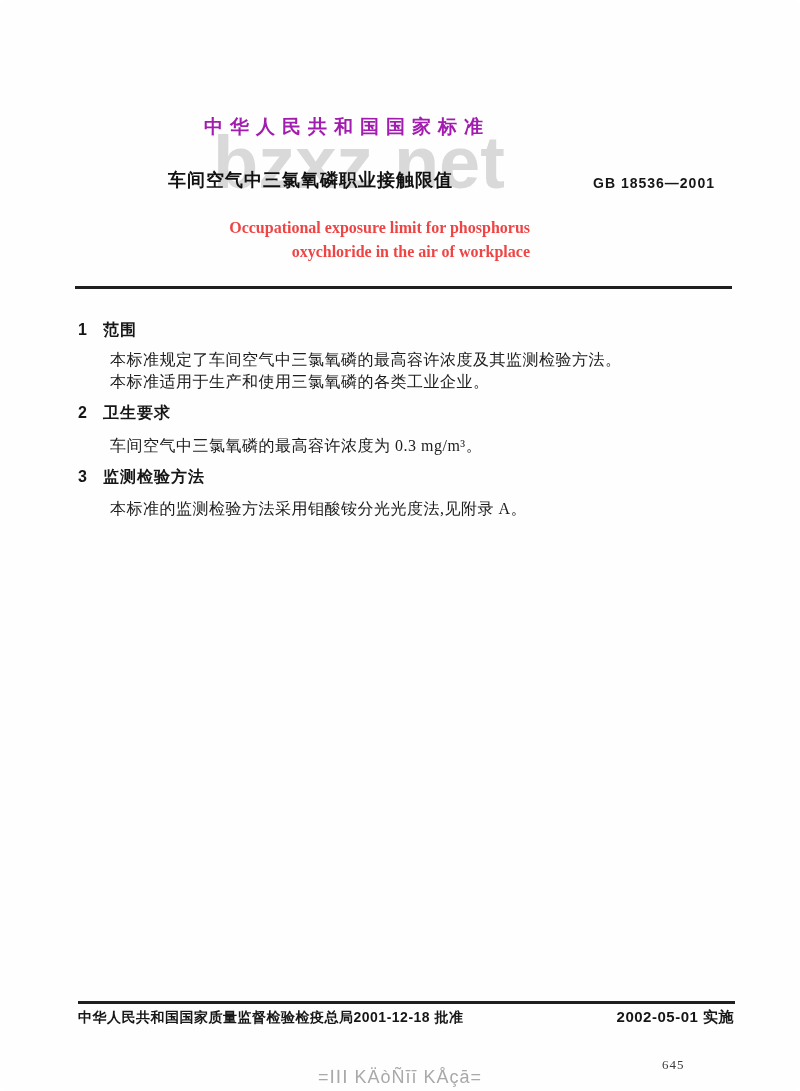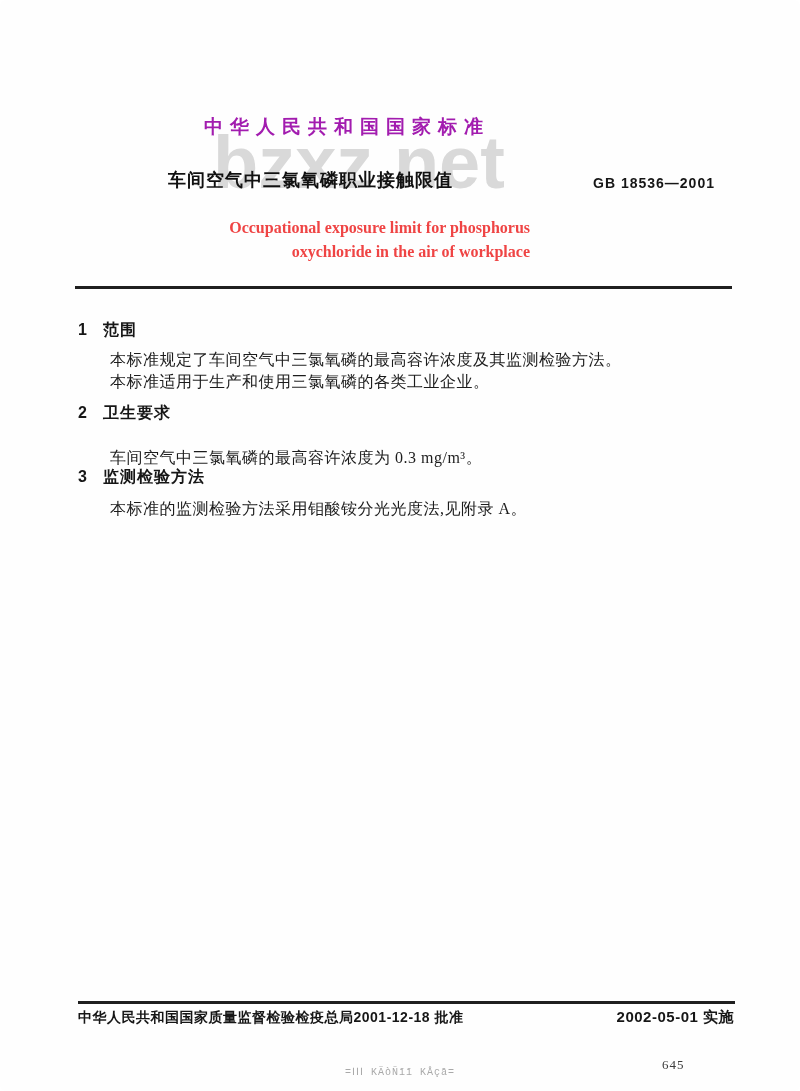--- a/index.html
+++ b/index.html
@@ -110,21 +110,21 @@
     font-family: "Liberation Serif", "DejaVu Serif", serif;
     font-size: 16px;
     letter-spacing: 0.5px;
     color: #1c1c1c;
     white-space: nowrap;
   }
   .y322 { top: 320px; }
   .y351 { top: 350px; }
   .y373 { top: 372px; }
   .y404 { top: 403px; }
-  .y437 { top: 448px; text-align: center; }
+  .y437 { top: 436px; text-align: center; }
   .y468 { top: 467px; }
   .y500 { top: 499px; }
 
   
   .footer-approval {
     position: absolute;
     left: 78px;
     top: 1009px;
     font-family: "Liberation Sans", "DejaVu Sans", sans-serif;
     font-weight: bold;
@@ -153,22 +153,22 @@
     letter-spacing: 1px;
     color: #3c3c3c;
     margin-top: 11px;
   }
   .wm-footer {
     position: absolute;
     left: 0;
     top: 1066px;
     width: 800px;
     text-align: center;
-    font-family: Liberation Mono, monospace;
-    font-size: 10px;
+    font-family: Liberation Sans, sans-serif;
+    font-size: 18px;
     letter-spacing: 1px;
     color: #a9a9a9;
     user-select: none;
   }
 </style>
 </head>
 <body>
 
 <div class="page">
 

